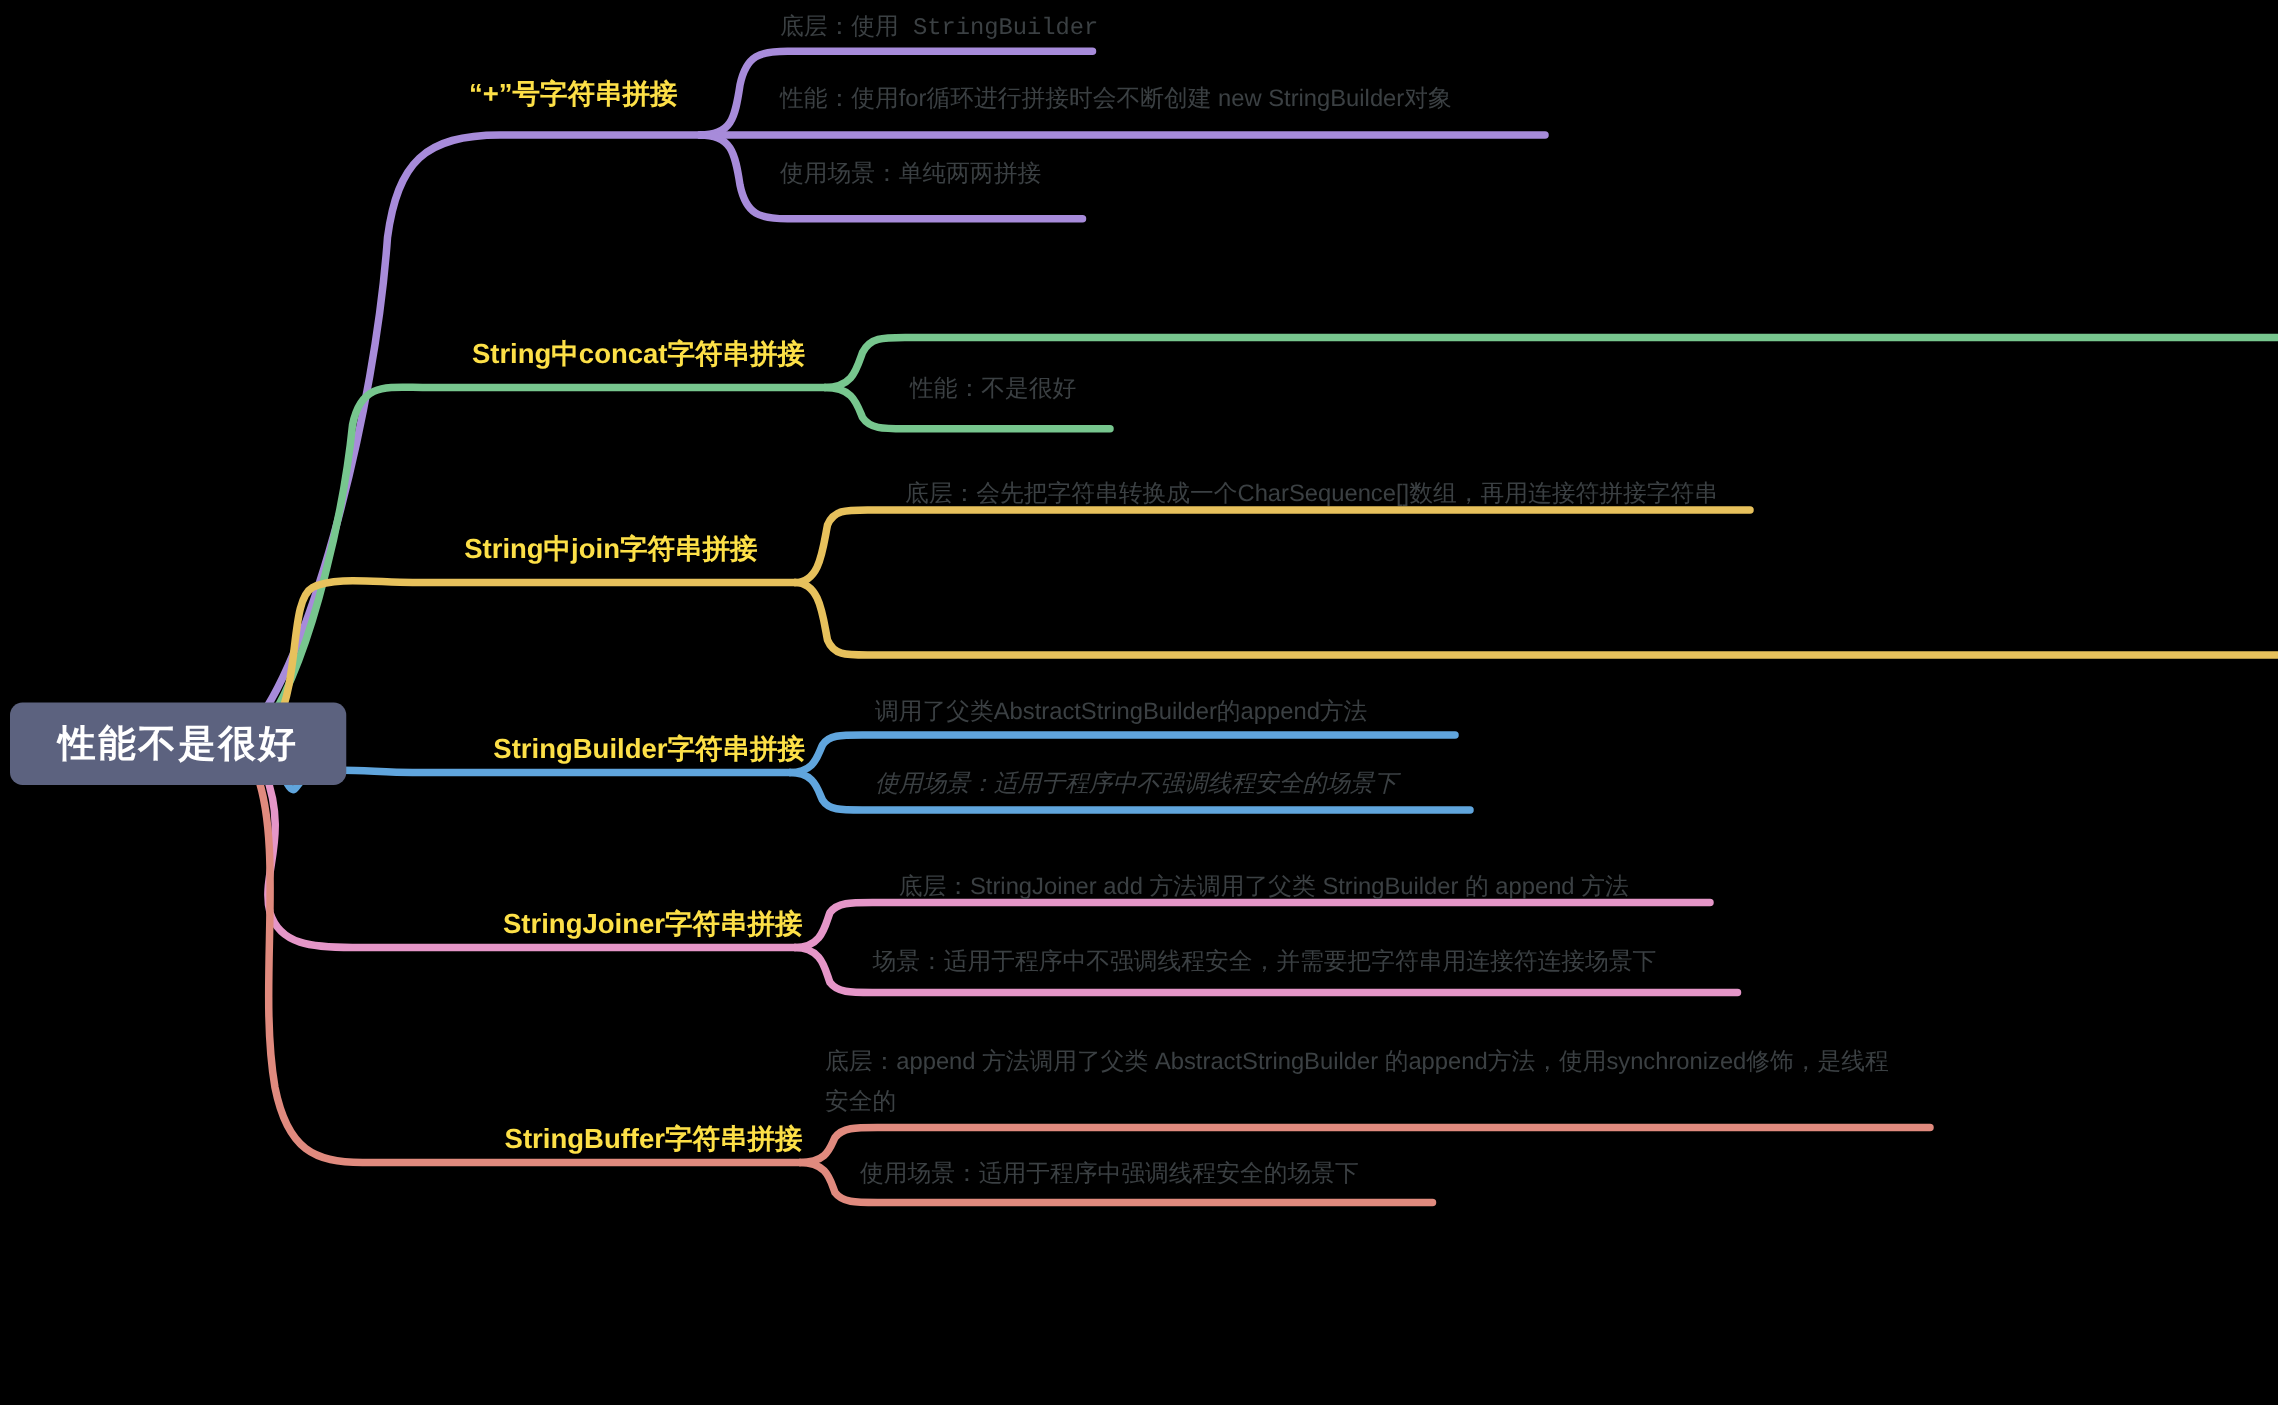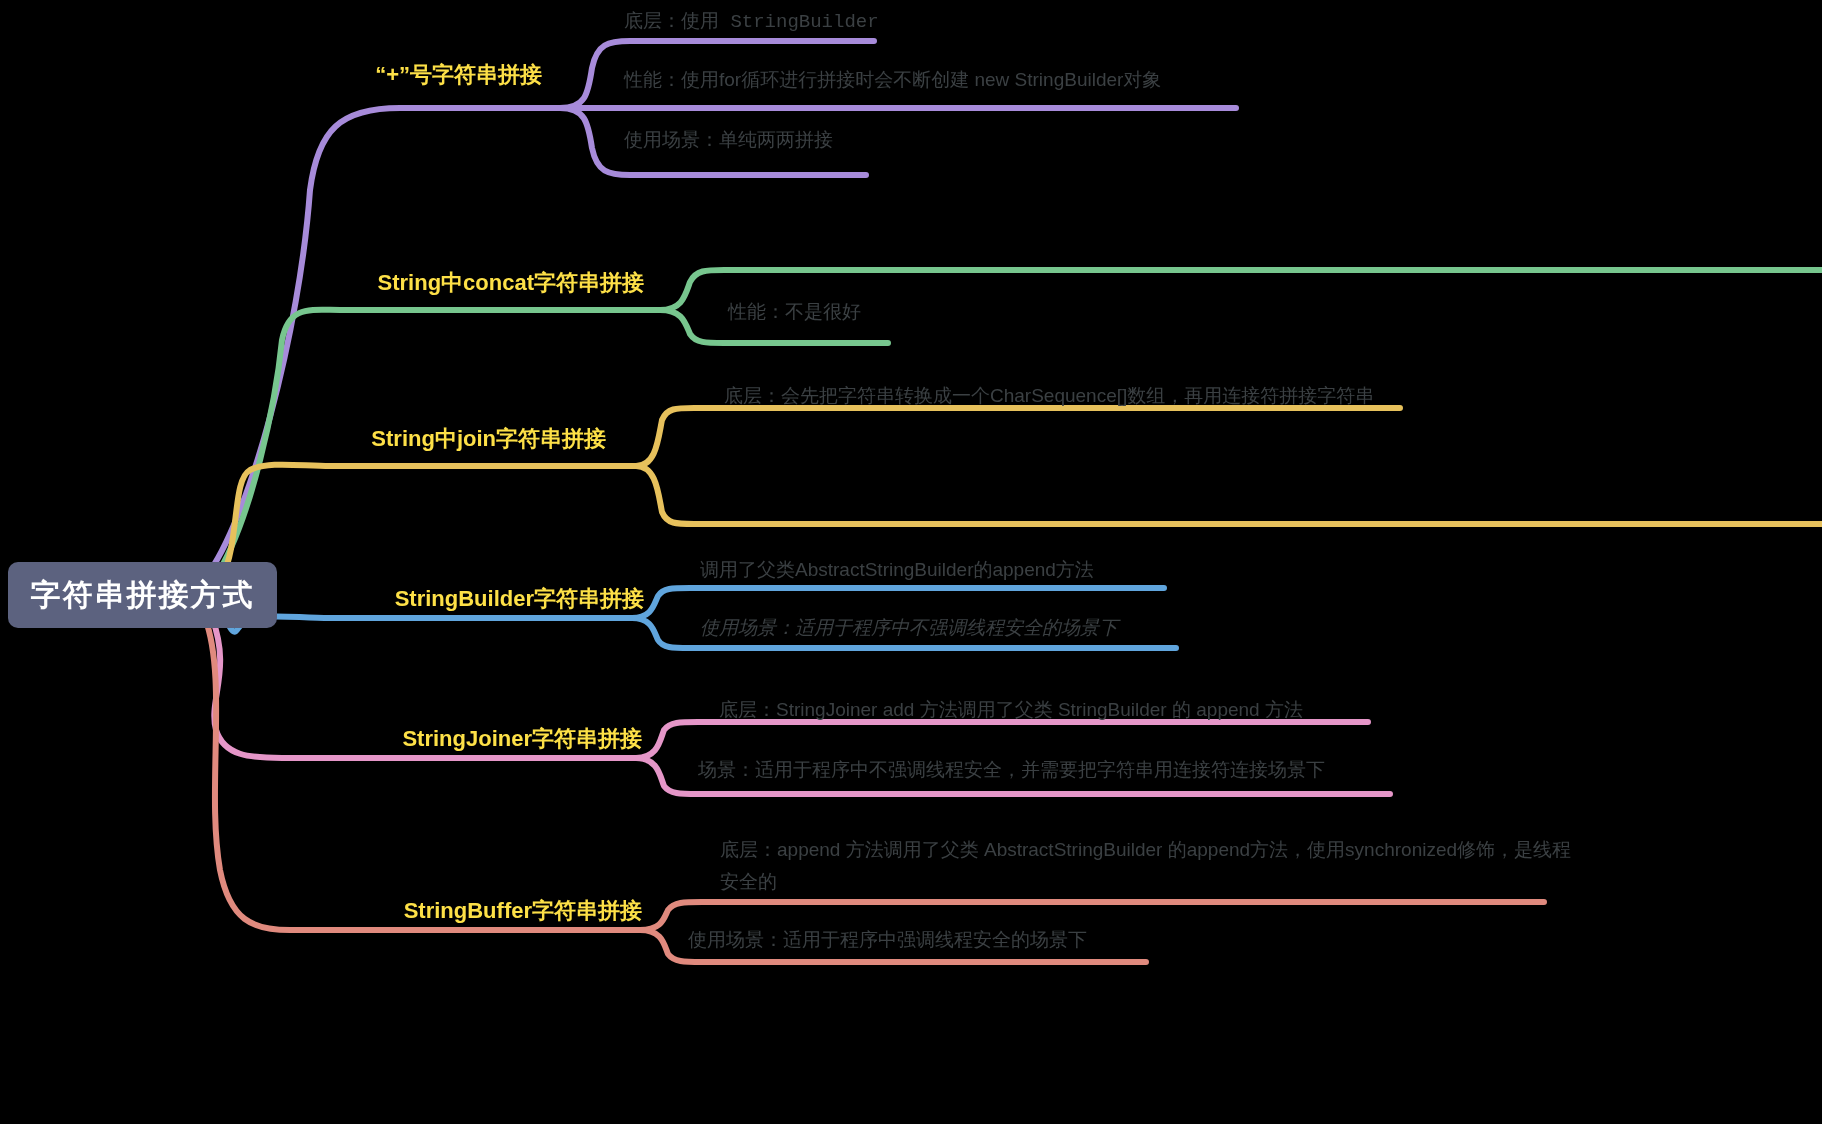--- a/index.html
+++ b/index.html
@@ -67,21 +67,21 @@
     </g>
 
     <g>
       <path d="M 205 618 C 228 680 206 790 220 870 C 230 920 252 930 290 930 L 640 930" stroke="#e08a7e" stroke-width="6"></path>
       <path d="M 640 930 C 662 930 664 918 668 910 C 674 902 684 902 702 902 L 1544 902" stroke="#e08a7e" stroke-width="6"></path>
       <path d="M 640 930 C 662 930 664 944 668 954 C 674 962 684 962 702 962 L 1146 962" stroke="#e08a7e" stroke-width="6"></path>
     </g>
   </svg>
 
   <div class="root-node">
-    <span>字符串拼接方式</span>
+    <span>性能不是很好</span>
   </div>
 
   <div class="branch-label" style="right:1280px;top:60px;">“+”号字符串拼接</div>
   <div class="leaf-label" style="left:624px;top:6px;width:600px;font-family:Liberation Mono, monospace;">底层：使用 StringBuilder</div>
   <div class="leaf-label" style="left:624px;top:64px;width:800px;">性能：使用for循环进行拼接时会不断创建 new StringBuilder对象</div>
   <div class="leaf-label" style="left:624px;top:124px;width:600px;">使用场景：单纯两两拼接</div>
 
   <div class="branch-label" style="right:1178px;top:268px;">String中concat字符串拼接</div>
   <div class="leaf-label" style="left:728px;top:296px;width:500px;">性能：不是很好</div>
 
@@ -90,16 +90,16 @@
 
   <div class="branch-label" style="right:1178px;top:584px;">StringBuilder字符串拼接</div>
   <div class="leaf-label" style="left:700px;top:554px;width:700px;">调用了父类AbstractStringBuilder的append方法</div>
   <div class="leaf-label" style="left:700px;top:612px;width:700px;font-style:italic;">使用场景：适用于程序中不强调线程安全的场景下</div>
 
   <div class="branch-label" style="right:1180px;top:724px;">StringJoiner字符串拼接</div>
   <div class="leaf-label" style="left:719px;top:694px;width:840px;">底层：StringJoiner add 方法调用了父类 StringBuilder 的 append 方法</div>
   <div class="leaf-label" style="left:698px;top:754px;width:840px;">场景：适用于程序中不强调线程安全，并需要把字符串用连接符连接场景下</div>
 
   <div class="branch-label" style="right:1180px;top:896px;">StringBuffer字符串拼接</div>
-  <div class="leaf-label" style="left:720px;top:834px;width:860px;">底层：append 方法调用了父类 AbstractStringBuilder 的append方法，使用synchronized修饰，是线程安全的</div>
+  <div class="leaf-label" style="left:660px;top:834px;width:860px;">底层：append 方法调用了父类 AbstractStringBuilder 的append方法，使用synchronized修饰，是线程安全的</div>
   <div class="leaf-label" style="left:688px;top:924px;width:700px;">使用场景：适用于程序中强调线程安全的场景下</div>
 
 </div>
 
 </body></html>

